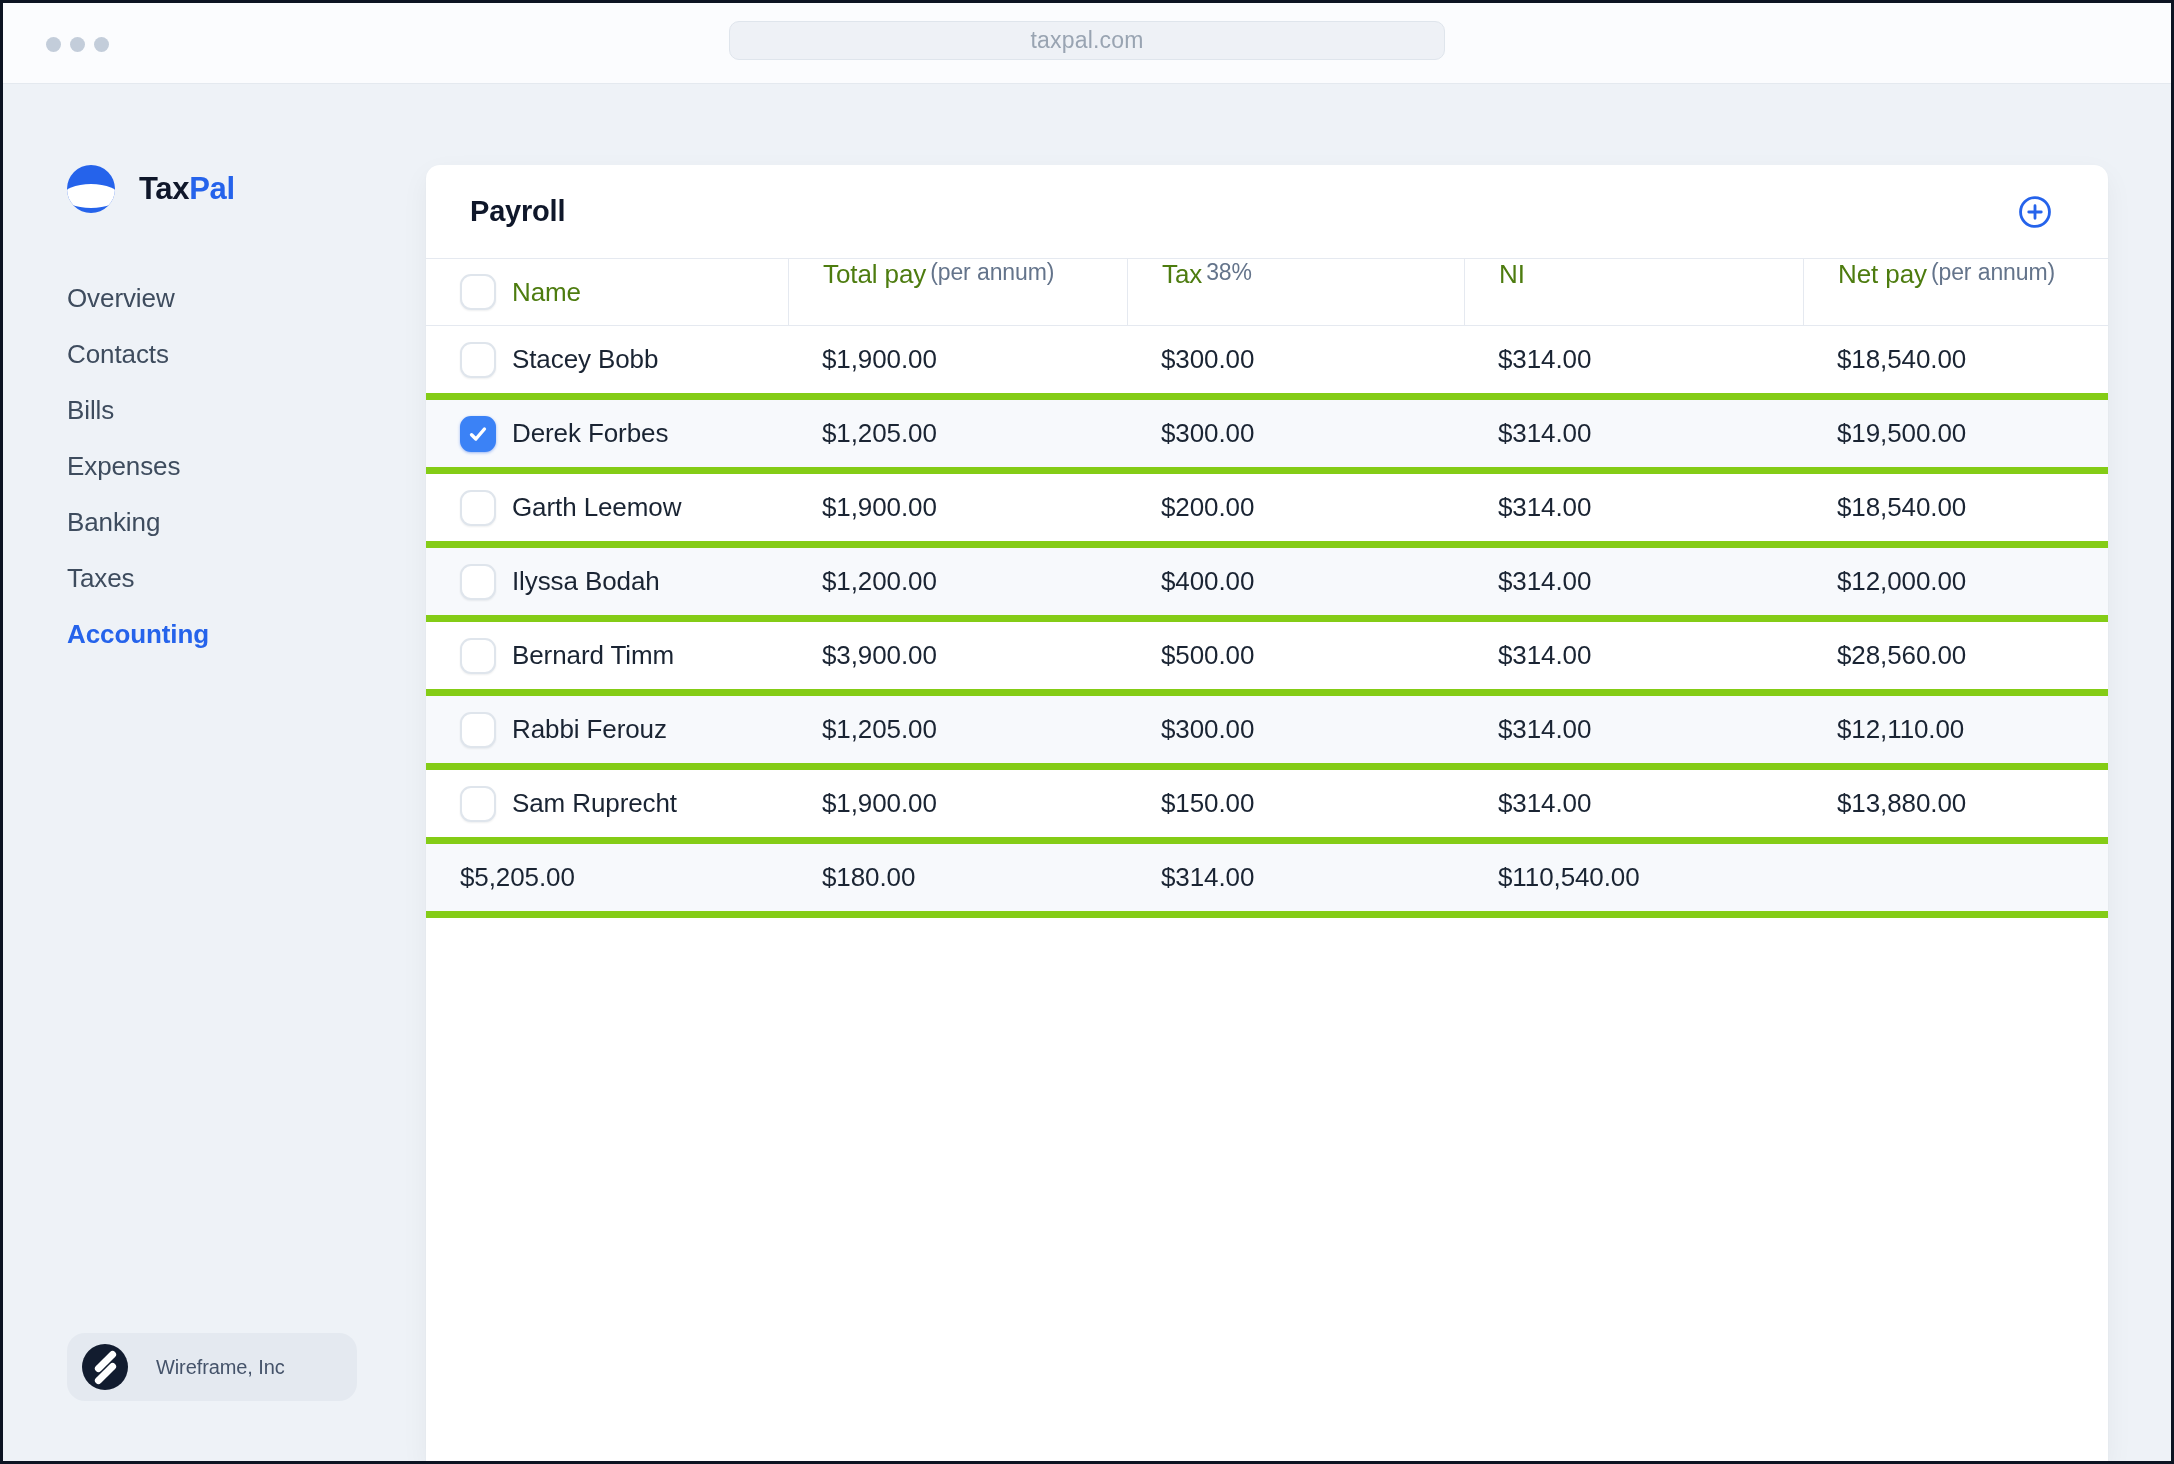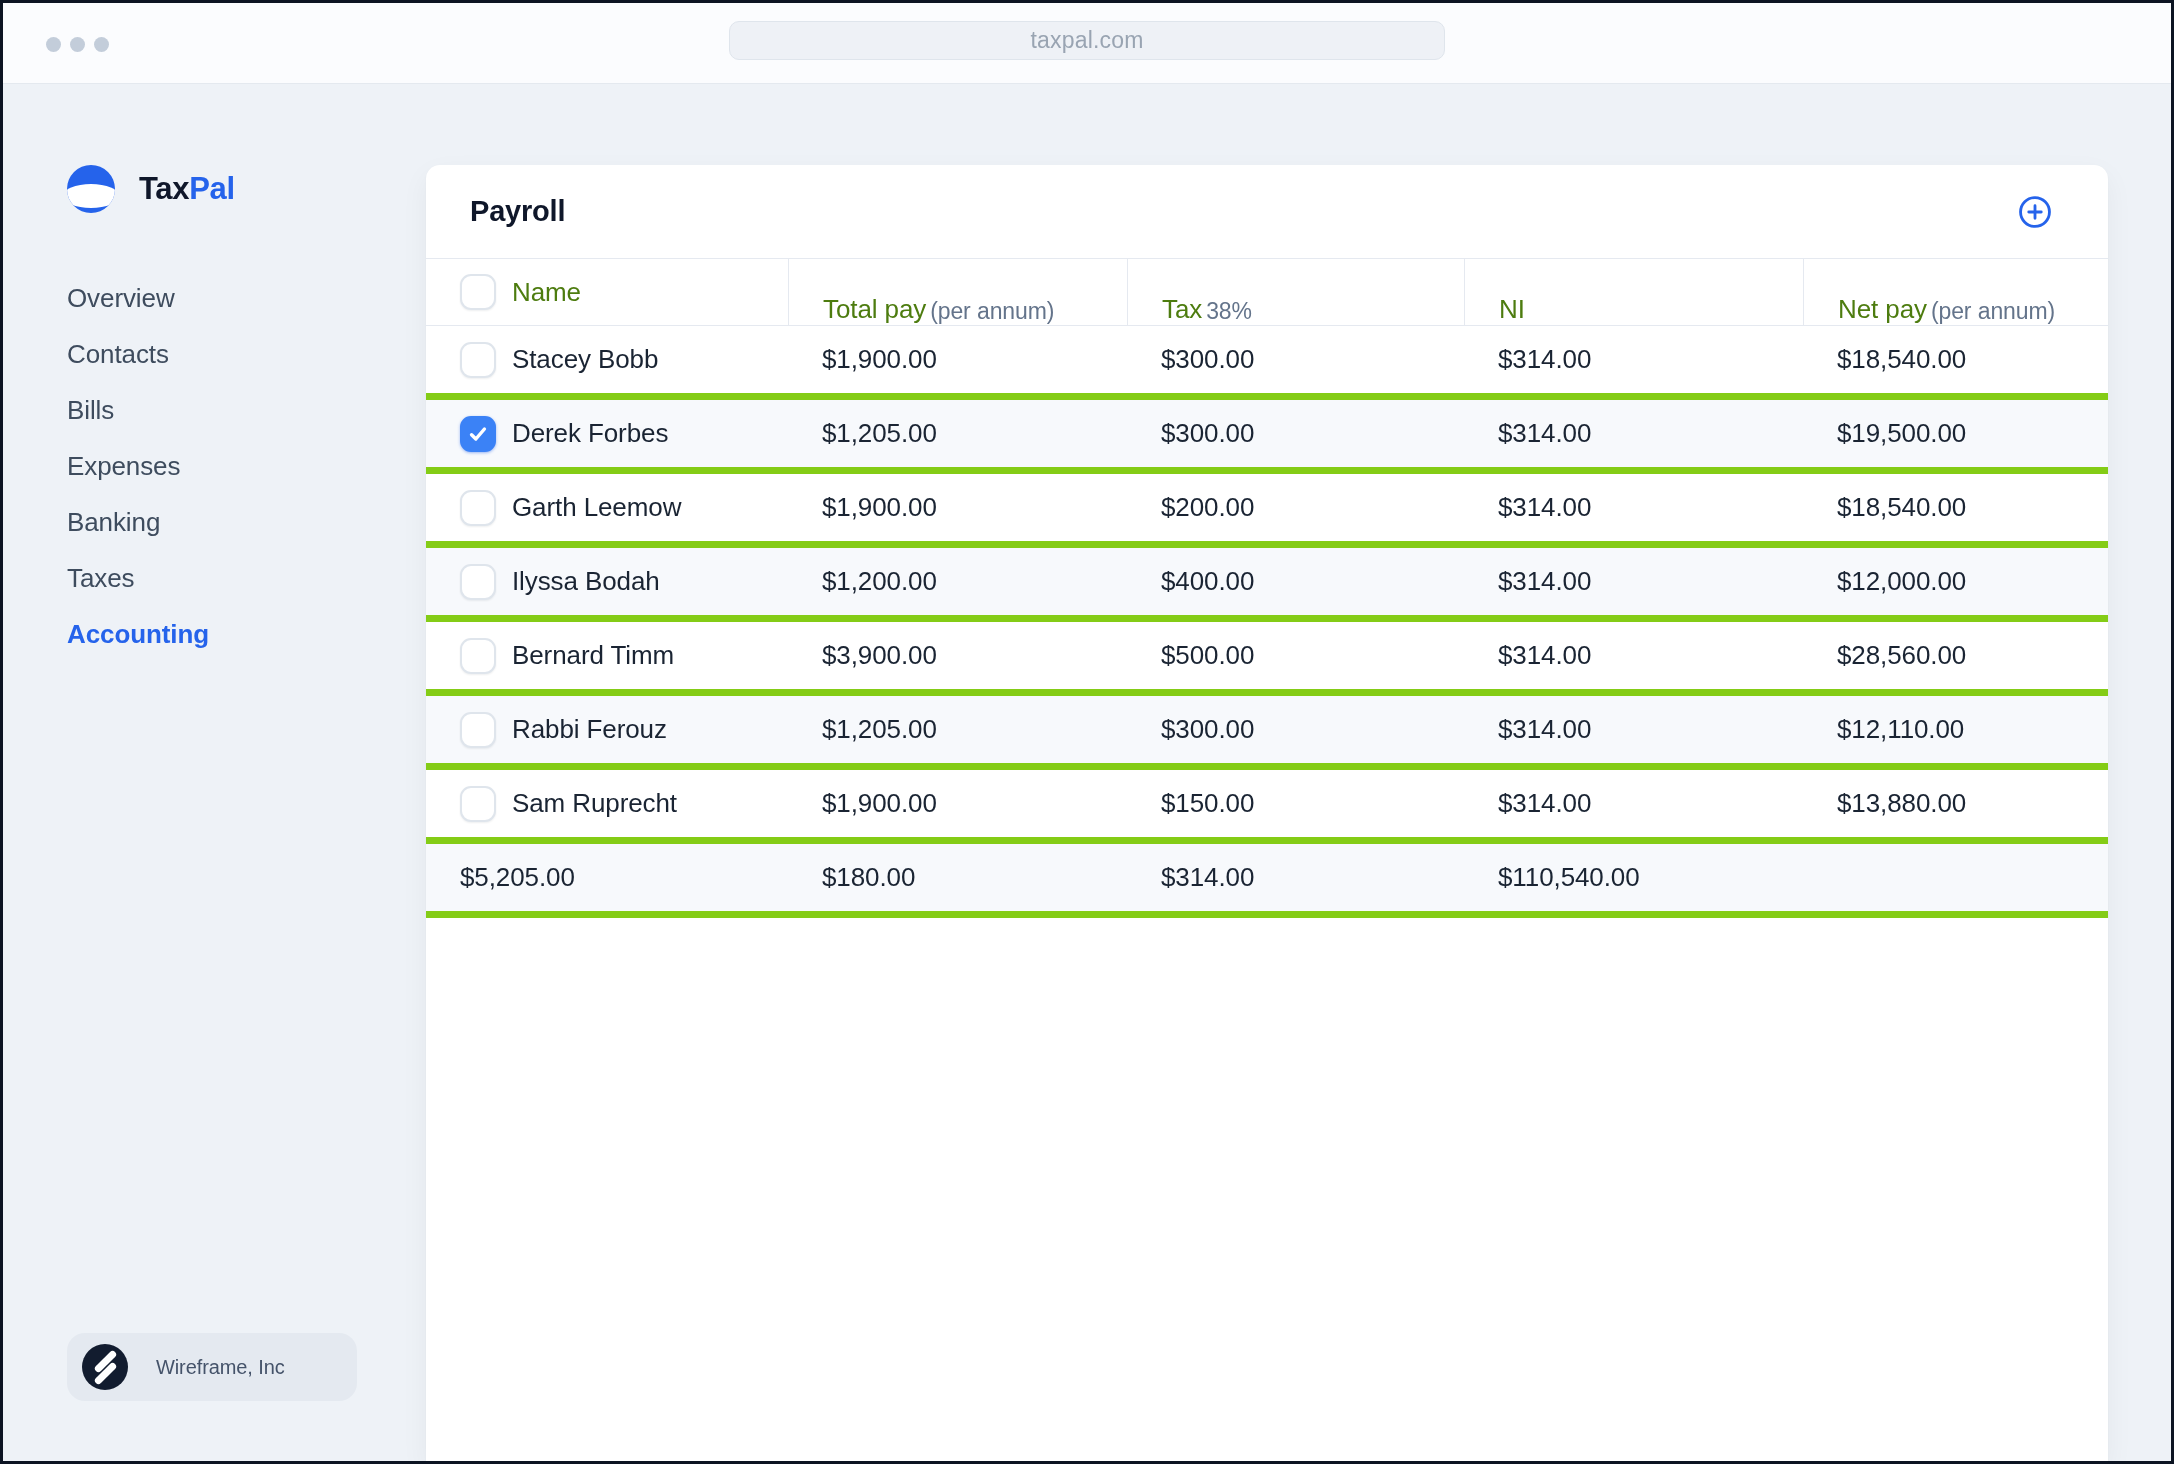--- a/index.html
+++ b/index.html
@@ -116,21 +116,21 @@
     display:grid;
     grid-template-columns:362px 339px 337px 339px 1fr;
     align-items:center;
   }
   .thead{
     height:68px;
     border-top:1px solid var(--border);
     border-bottom:1px solid var(--border);
     background:var(--card);
   }
-  .thead .cell{height:100%;display:flex;align-items:flex-end}
+  .thead .cell{height:100%;display:flex;align-items:flex-start}
   .thead .cell + .cell{border-left:1px solid var(--border)}
   .th-label{font-size:26px;font-weight:400;color:#4d7c0f;letter-spacing:-.1px}
   .th-hint{font-size:23px;font-weight:400;color:var(--text-secondary);margin-left:4px;letter-spacing:-.1px}
 
   .cell{padding-left:34px}
   .cell.first{display:flex;align-items:center;gap:16px}
 
   .tbody .trow{height:74px;border-bottom:7px solid #84cc16;background:var(--card)}
   .tbody .trow.alt{background:var(--row-alt)}
   .cell-text{font-size:26px;color:#1a2433;letter-spacing:-.1px}

